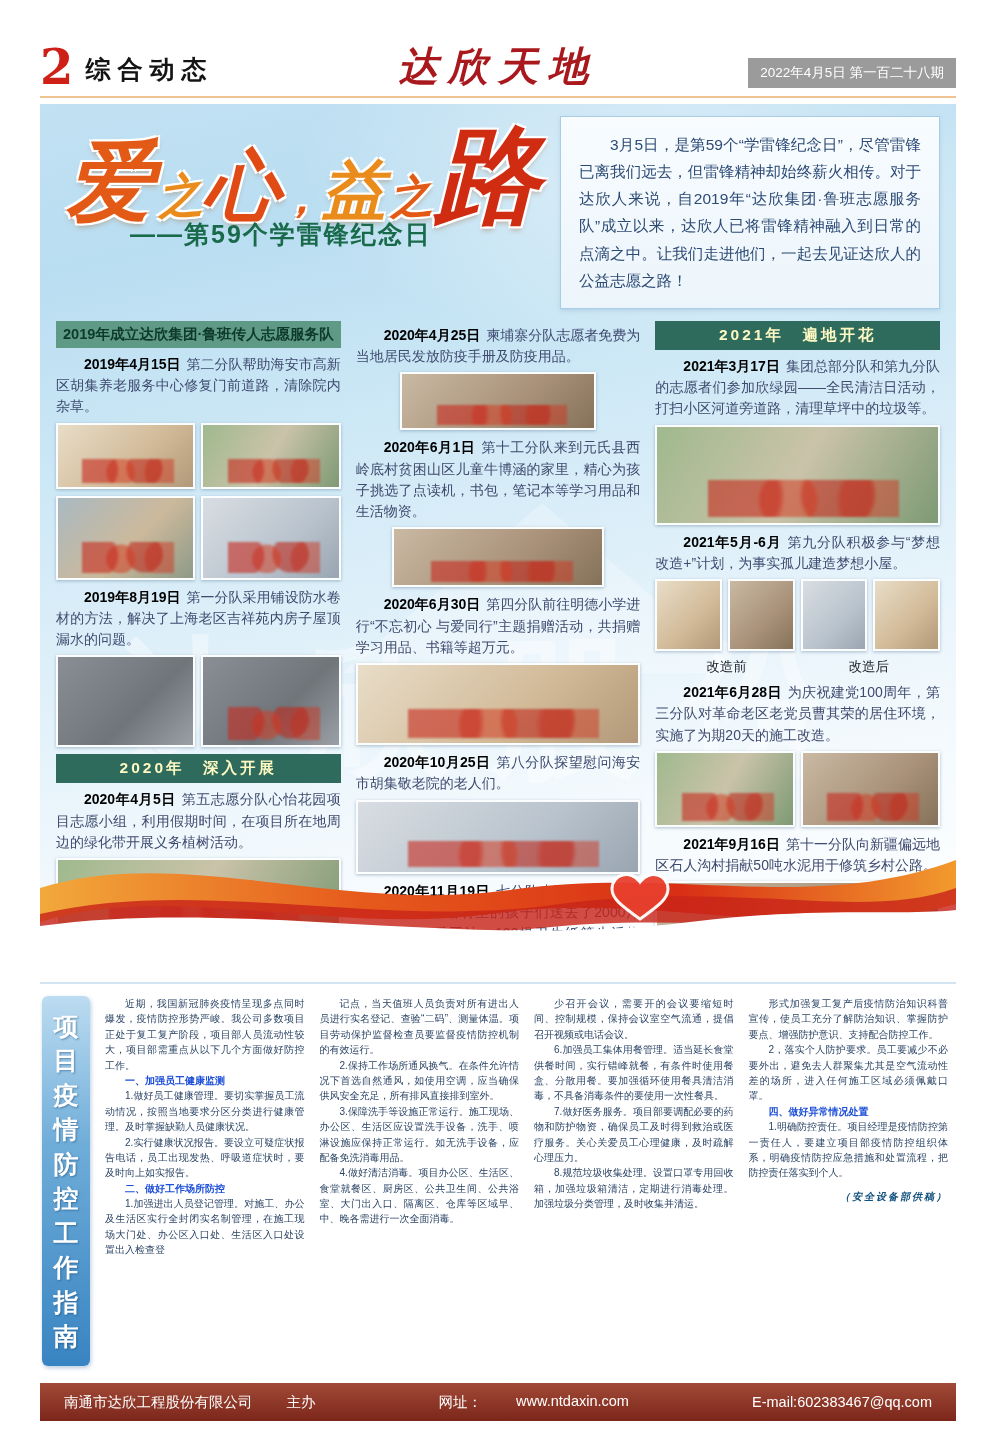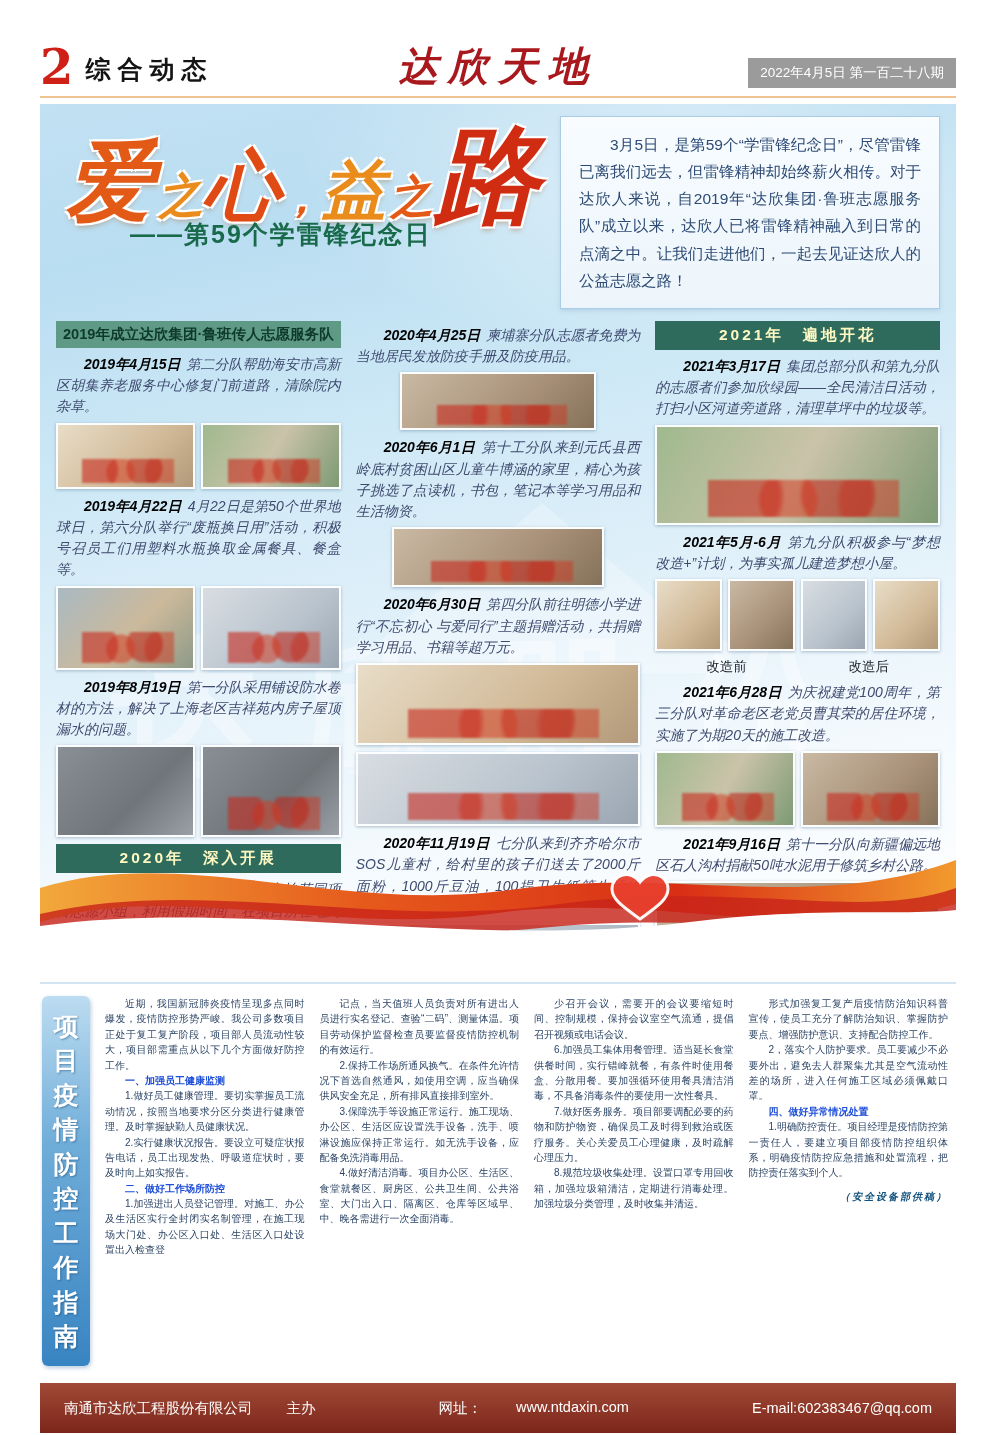--- a/index.html
+++ b/index.html
@@ -41,21 +41,21 @@
   .subtitle { margin-top:-10px; padding-left:64px; color:#196a4b; font-weight:bold; font-size:25px; letter-spacing:2px; }
   .intro-box { flex:1; background:linear-gradient(#f8fcff,#ecf5fb); border:1px solid #a9cde7; box-shadow:0 2px 4px rgba(110,150,190,.25); padding:14px 18px; font-size:15.5px; line-height:1.75; color:#2c4a74; text-align:justify; }
   .intro-box p { text-indent:2em; }
 
   
   .cols3 { position:relative; display:flex; gap:15px; }
   .col { flex:1; min-width:0; }
   .bar { text-align:center; font-weight:bold; padding:4px 0; margin:2px 0 4px; }
   .bar-light { background:#5f9a86; color:#0e3a2a; font-size:14.6px; }
   .bar-dark  { background:#2e6b5c; color:#fef9c3; font-size:15.5px; letter-spacing:3px; }
-  .entry { font-size:14px; line-height:1.52; color:#3e4a6e; text-align:justify; text-indent:2em; margin:6px 0 5px;font-style:italic; }
+  .entry { font-size:14px; line-height:1.52; color:#3e4a6e; text-align:justify; text-indent:2em; margin:6px 0 5px; }
   .entry b { color:#000; margin-right:6px; }
   .ph-row { display:flex; gap:6px; margin:3px 0 7px; }
   .ph-row.center { justify-content:center; }
   .photo { position:relative; flex:1; border:2px solid #fcfdfe; box-shadow:0 1px 3px rgba(70,100,135,.4); overflow:hidden; background:#b8b2a4; }
   .photo.fixedw { flex:0 0 auto; }
   .pv-a { background:linear-gradient(135deg,#a9b9c2,#ccb99b 55%,#8e9a88); }
   .pv-b { background:linear-gradient(120deg,#9fb98e,#cac3a9 50%,#7e9a74); }
   .pv-c { background:linear-gradient(135deg,#c9b9a3,#a99179 60%,#857159); }
   .pv-d { background:linear-gradient(135deg,#8a8f96,#70757a 60%,#9aa0a6); }
   .pv-e { background:linear-gradient(135deg,#d8dde2,#b9c3cd 60%,#99a5b1); }
@@ -77,21 +77,21 @@
   .guide { display:flex; gap:15px; margin:10px 38px 0 40px; height:392px; padding:12px 8px 8px 2px; border-top:2px solid #d3e5f3; overflow:hidden; }
   .v-title { flex:0 0 48px; align-self:stretch; background:linear-gradient(180deg,#bcdcf1,#6fadd9 40%,#3884c2); border-radius:6px; display:flex; align-items:center; justify-content:center; box-shadow:1px 2px 4px rgba(60,110,160,.35); }
   .v-title-text { color:#fff; font-weight:bold; font-size:25px; text-align:center; text-shadow:1px 1px 2px rgba(15,60,100,.45); }
   .v-title-text div { line-height:1.38; }
   .g-col { flex:1; min-width:0; font-size:10px; line-height:1.54; color:#2c4566; text-align:justify; }
   .g-col p { text-indent:2em; }
   .g-col p.h { font-weight:bold; color:#1d4ed8; }
   .g-credit { text-align:right; text-indent:0 !important; font-family:"DejaVu Serif", serif; font-style:italic; font-weight:bold; color:#14527e; letter-spacing:2px; margin-top:8px; }
 
   
-  .foot { display:flex; align-items:center; justify-content:space-between; margin:9px 38px 0 40px; height:50px; padding:0 24px; background:linear-gradient(180deg,#a14a37,#7c261b); color:#fff; font-size:14.5px; }
+  .foot { display:flex; align-items:center; justify-content:space-between; margin:9px 38px 0 40px; height:38px; padding:0 24px; background:linear-gradient(180deg,#a14a37,#7c261b); color:#fff; font-size:14.5px; }
   .foot .grp { display:flex; gap:34px; }
 </style>
 </head>
 <body>
 
 <div class="page">
 
   <div class="masthead-row">
     <div class="head-left">
       <div class="pageno">2</div>
@@ -122,21 +122,20 @@
 
     <div class="cols3">
 
       <div class="col">
         <div class="bar bar-light">2019年成立达欣集团·鲁班传人志愿服务队</div>
         <p class="entry"><b>2019年4月15日</b><span>第二分队帮助海安市高新区胡集养老服务中心修复门前道路，清除院内杂草。</span></p>
         <div class="ph-row">
           <div class="photo pv-f crowd" style="height:66px"></div>
           <div class="photo pv-b crowd" style="height:66px"></div>
         </div>
-        <p class="entry"><b>2019年4月22日</b><span>4月22日是第50个世界地球日，第六分队举行“废瓶换日用”活动，积极号召员工们用塑料水瓶换取金属餐具、餐盒等。</span></p>
         <div class="ph-row">
           <div class="photo pv-a crowd" style="height:84px"></div>
           <div class="photo pv-e crowd" style="height:84px"></div>
         </div>
         <p class="entry"><b>2019年8月19日</b><span>第一分队采用铺设防水卷材的方法，解决了上海老区吉祥苑内房子屋顶漏水的问题。</span></p>
         <div class="ph-row">
           <div class="photo pv-d" style="height:92px"></div>
           <div class="photo pv-d crowd" style="height:92px"></div>
         </div>
         <div class="bar bar-dark">2020年　深入开展</div>
@@ -152,20 +151,21 @@
           <div class="photo fixedw pv-c crowd" style="height:58px;width:196px"></div>
         </div>
         <p class="entry"><b>2020年6月1日</b><span>第十工分队来到元氏县西岭底村贫困山区儿童牛博涵的家里，精心为孩子挑选了点读机，书包，笔记本等学习用品和生活物资。</span></p>
         <div class="ph-row center">
           <div class="photo fixedw pv-c crowd" style="height:60px;width:212px"></div>
         </div>
         <p class="entry"><b>2020年6月30日</b><span>第四分队前往明德小学进行“不忘初心 与爱同行”主题捐赠活动，共捐赠学习用品、书籍等超万元。</span></p>
         <div class="ph-row">
           <div class="photo pv-f crowd" style="height:82px"></div>
         </div>
+        <p class="entry"><b>2020年10月25日</b><span>第八分队探望慰问海安市胡集敬老院的老人们。</span></p>
         <div class="ph-row">
           <div class="photo pv-e crowd" style="height:74px"></div>
         </div>
         <p class="entry"><b>2020年11月19日</b><span>七分队来到齐齐哈尔市SOS儿童村，给村里的孩子们送去了2000斤面粉，1000斤豆油，100提卫生纸等生活物资。</span></p>
         <div class="ph-row">
           <div class="photo pv-e crowd" style="height:92px">
             
           </div>
         </div>
       </div>

